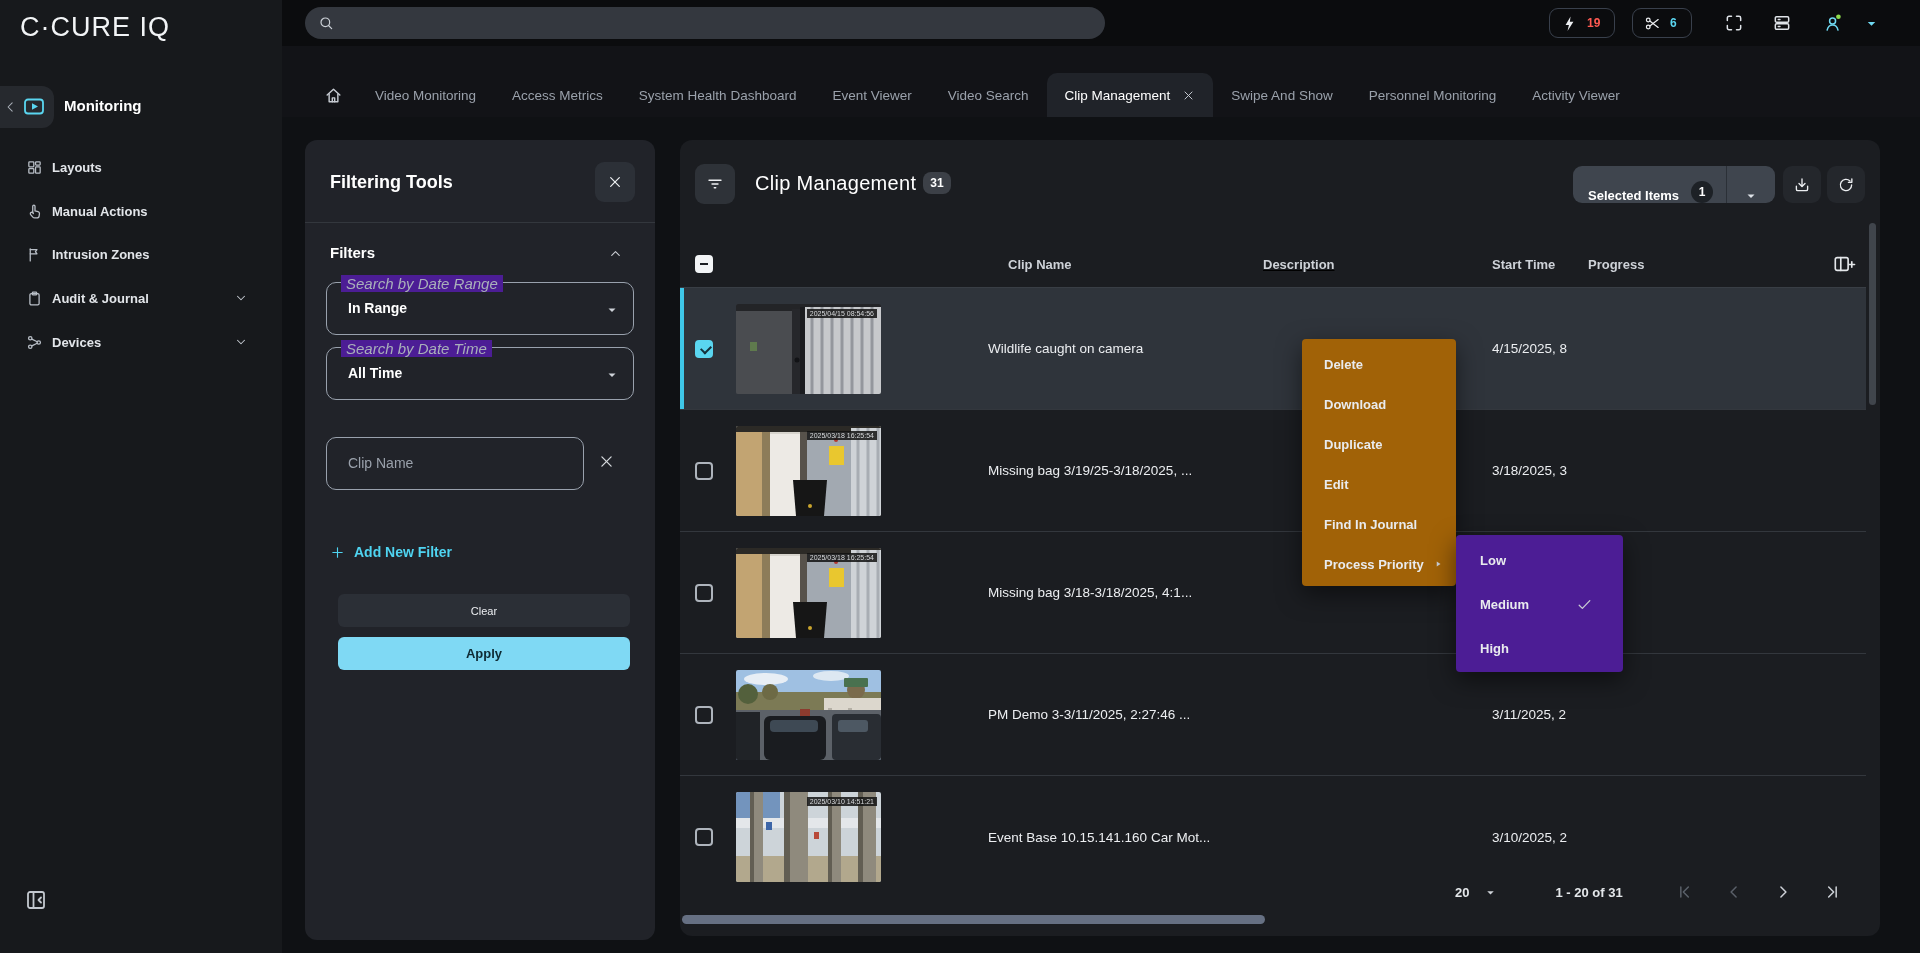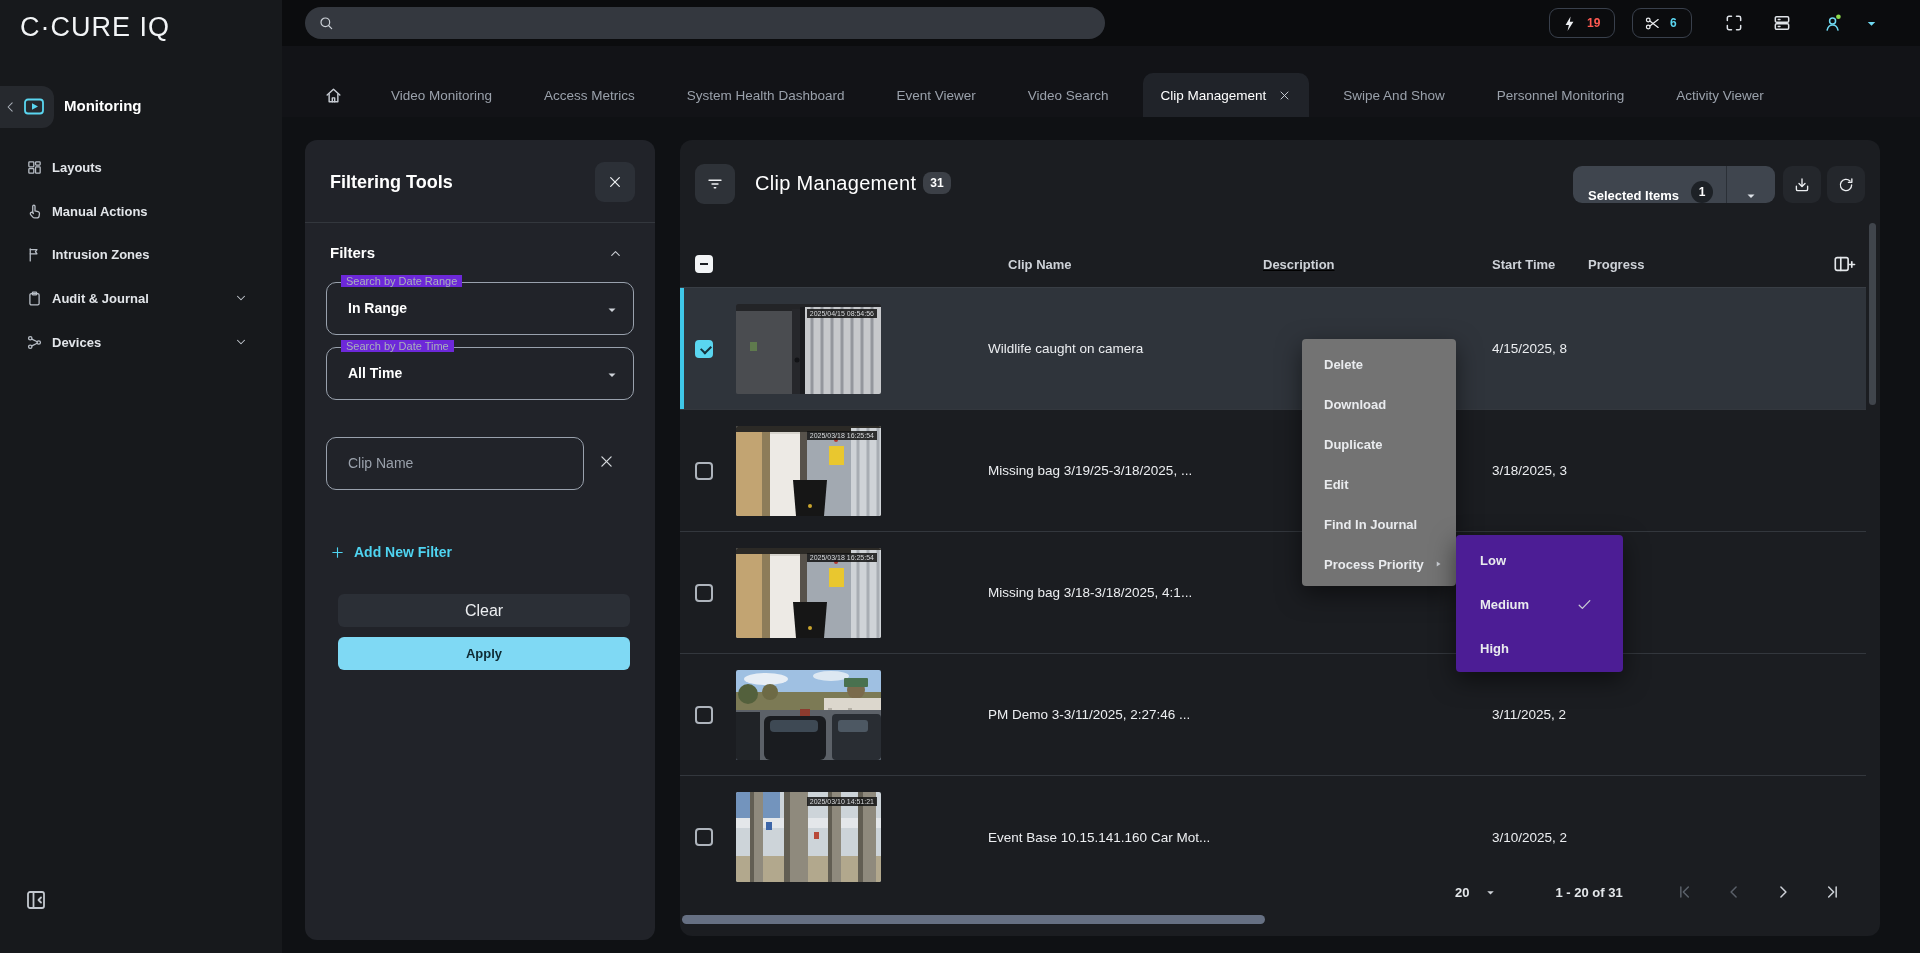--- a/index.html
+++ b/index.html
@@ -25,50 +25,50 @@
   .search { position:absolute; left:23px; top:7px; width:800px; height:32px; background:#34383f; border-radius:16px; display:flex; align-items:center; }
   .search .sicon { margin-left:13px; width:16px; height:16px; color:#cdd2d8; }
   .search input { flex:1; background:transparent; border:none; outline:none; color:#e8eaed; font-size:13px; padding:0 14px; font-family:inherit; }
   .pillbtn { position:absolute; top:8px; height:30px; border:1px solid #39404c; border-radius:9px; display:flex; align-items:center; gap:9px; padding:0 11px; cursor:pointer; }
   .pillbtn .picon { width:17px; height:17px; color:#eceef1; }
   .pillbtn .pbadge { font-size:12px; font-weight:700; }
   .tb-icon { position:absolute; top:13px; width:20px; height:20px; color:#dfe3e8; cursor:pointer; }
 
   
   .tabbar { position:absolute; left:282px; top:46px; width:1638px; height:71px; background:#121317; z-index:3; }
-  .tabs { position:absolute; left:28px; bottom:0; height:44px; display:flex; align-items:stretch;gap:16px; }
+  .tabs { position:absolute; left:28px; bottom:0; height:44px; display:flex; align-items:stretch; }
   .tab { display:flex; align-items:center; padding:0 18px; font-size:13.5px; color:#9aa1ab; cursor:pointer; white-space:nowrap; }
   .tab.home { padding:0 14px; }
   .tab.home .hicon { width:19px; height:19px; color:#c6cbd2; }
   .tab.active { background:#202329; border-radius:10px 10px 0 0; color:#ffffff; font-weight:400; gap:12px; }
   .tab.active .xicon { width:13px; height:13px; color:#c6cbd2; }
 
   
   .content { position:absolute; left:282px; top:117px; width:1638px; height:836px; background:#0f1114; }
 
   
   .fpanel { position:absolute; left:23px; top:23px; width:350px; height:800px; background:#212329; border-radius:12px; }
   .fpanel .ftitle { position:absolute; left:25px; top:32px; font-size:18px; font-weight:700; color:#fff; }
   .fpanel .fclose { position:absolute; right:20px; top:22px; width:40px; height:40px; background:#2c3037; border-radius:9px; display:flex; align-items:center; justify-content:center; cursor:pointer; }
   .fpanel .fclose .cicon { width:16px; height:16px; color:#eef0f2; }
   .fpanel .fdivider { position:absolute; left:0; right:0; top:82px; height:1px; background:#33373d; }
   .fpanel .fsection { position:absolute; left:25px; top:104px; font-size:15px; font-weight:700; color:#fff; }
   .fpanel .fsection-chev { position:absolute; right:32px; top:106px; width:15px; height:15px; color:#c9cdd3; cursor:pointer; }
   .fld { position:absolute; left:21px; width:308px; height:53px; border:1.5px solid #99a1ad; border-radius:10px; cursor:pointer; }
-  .fld .flabel { position:absolute; top:-8px; left:14px; font-size:11px; color:#a9b0ba; background:#6d28d9; padding:0 5px; }
+  .fld .flabel { position:absolute; top:-8px; left:14px; font-size:15px; color:#a9b0ba; background:#4c1d95; padding:0 5px;font-style:italic; }
   .fld .fvalue { position:absolute; left:21px; top:17px; font-size:14px; font-weight:700; color:#fff; }
   .fld .fchev { position:absolute; right:14px; top:20px; width:14px; height:14px; color:#cfd3d9; }
   .fld.input { width:258px; }
   .fld.input input { position:absolute; left:21px; top:0; width:220px; height:50px; background:transparent; border:none; outline:none; color:#e8eaed; font-size:14px; font-family:inherit; }
   .fld.input input::placeholder { color:#9aa1ab; }
   .fclear-x { position:absolute; left:293px; top:313px; width:17px; height:17px; color:#d6dade; cursor:pointer; }
   .addfilter { position:absolute; left:25px; top:404px; display:flex; align-items:center; gap:9px; color:#4fd4f1; cursor:pointer; }
   .addfilter .aicon { width:15px; height:15px; }
   .addfilter .atext { font-size:14px; font-weight:700; }
-  .btn-clear { position:absolute; left:33px; top:454px; width:292px; height:33px; background:#2b2f36; border:none; border-radius:6px; color:#eceef1; font-size:16px; font-family:inherit; cursor:pointer; }
+  .btn-clear { position:absolute; left:33px; top:454px; width:292px; height:33px; background:#2b2f36; border:none; border-radius:6px; color:#eceef1; font-size:11px; font-family:inherit; cursor:pointer; }
   .btn-apply { position:absolute; left:33px; top:497px; width:292px; height:33px; background:#7fd9f4; border:none; border-radius:6px; color:#0e2a33; font-size:13px; font-weight:700; font-family:inherit; cursor:pointer; }
 
   
   .mpanel { position:absolute; left:398px; top:23px; width:1200px; height:796px; background:#1b1d21; border-radius:12px; }
   .toolbar-funnel { position:absolute; left:15px; top:24px; width:40px; height:40px; background:#2e3238; border-radius:9px; display:flex; align-items:center; justify-content:center; cursor:pointer; }
   .toolbar-funnel .funicon { width:18px; height:18px; color:#eef0f2; }
   .mtitle { position:absolute; left:75px; top:32px; font-size:20px; font-weight:400; color:#ffffff; letter-spacing:0.3px; }
   .mcount { position:absolute; left:243px; top:32px; min-width:28px; height:22px; background:#3c4047; border-radius:8px; color:#fff; font-size:12px; font-weight:700; display:flex; align-items:center; justify-content:center; padding:0 7px; }
   .selitems { position:absolute; right:105px; top:26px; width:202px; height:37px; background:#3f454e; border-radius:9px; display:flex; align-items:flex-end; cursor:pointer; }
   .selitems .sl { font-size:13px; font-weight:700; color:#fff; margin-left:15px; }
@@ -115,21 +115,21 @@
   .pg-range { font-size:13px; font-weight:700; color:#e4e7ea; margin-left:58px; }
   .pg-icons { display:flex; align-items:center; gap:29px; margin-left:52px; }
   .pg-ic { width:20px; height:20px; cursor:pointer; }
   .pg-ic.dis { color:#5a6069; cursor:default; }
   .pg-ic.en { color:#cdd1d7; }
 
   .hscroll { position:absolute; left:2px; top:775px; width:583px; height:9px; background:#667083; border-radius:5px; cursor:pointer; }
   .vscroll { position:absolute; right:4px; top:83px; width:7px; height:182px; background:#40454c; border-radius:4px; cursor:pointer; }
 
   
-  .cmenu { position:absolute; left:1020px; top:222px; width:154px; height:247px; background:#737373; border-radius:4px; box-shadow:0 8px 24px rgba(0,0,0,0.5); z-index:50; padding-top:5px; }
+  .cmenu { position:absolute; left:1020px; top:222px; width:154px; height:247px; background:#a16207; border-radius:4px; box-shadow:0 8px 24px rgba(0,0,0,0.5); z-index:50; padding-top:5px; }
   .cmenu .mi { height:40px; display:flex; align-items:center; padding-left:22px; font-size:13px; font-weight:600; color:#e9ebee; cursor:pointer; position:relative; }
   .cmenu .mi .miarrow { position:absolute; right:12px; width:12px; height:12px; color:#c9cdd3; }
   .smenu { position:absolute; left:1174px; top:418px; width:167px; height:137px; background:#4c1d95; border-radius:4px; box-shadow:0 8px 24px rgba(0,0,0,0.5); z-index:51; padding-top:3px; }
   .smenu .mi { height:44px; display:flex; align-items:center; padding-left:24px; font-size:13px; font-weight:600; color:#e9ebee; cursor:pointer; position:relative; }
   .smenu .mi .micheck { position:absolute; right:30px; width:17px; height:17px; color:#c9cdd3; }
 
   svg { display:block; }
   .stroke { fill:none; stroke:currentColor; stroke-width:1.8; stroke-linecap:round; stroke-linejoin:round; }
   .fillic { fill:currentColor; stroke:none; }
 </style>

